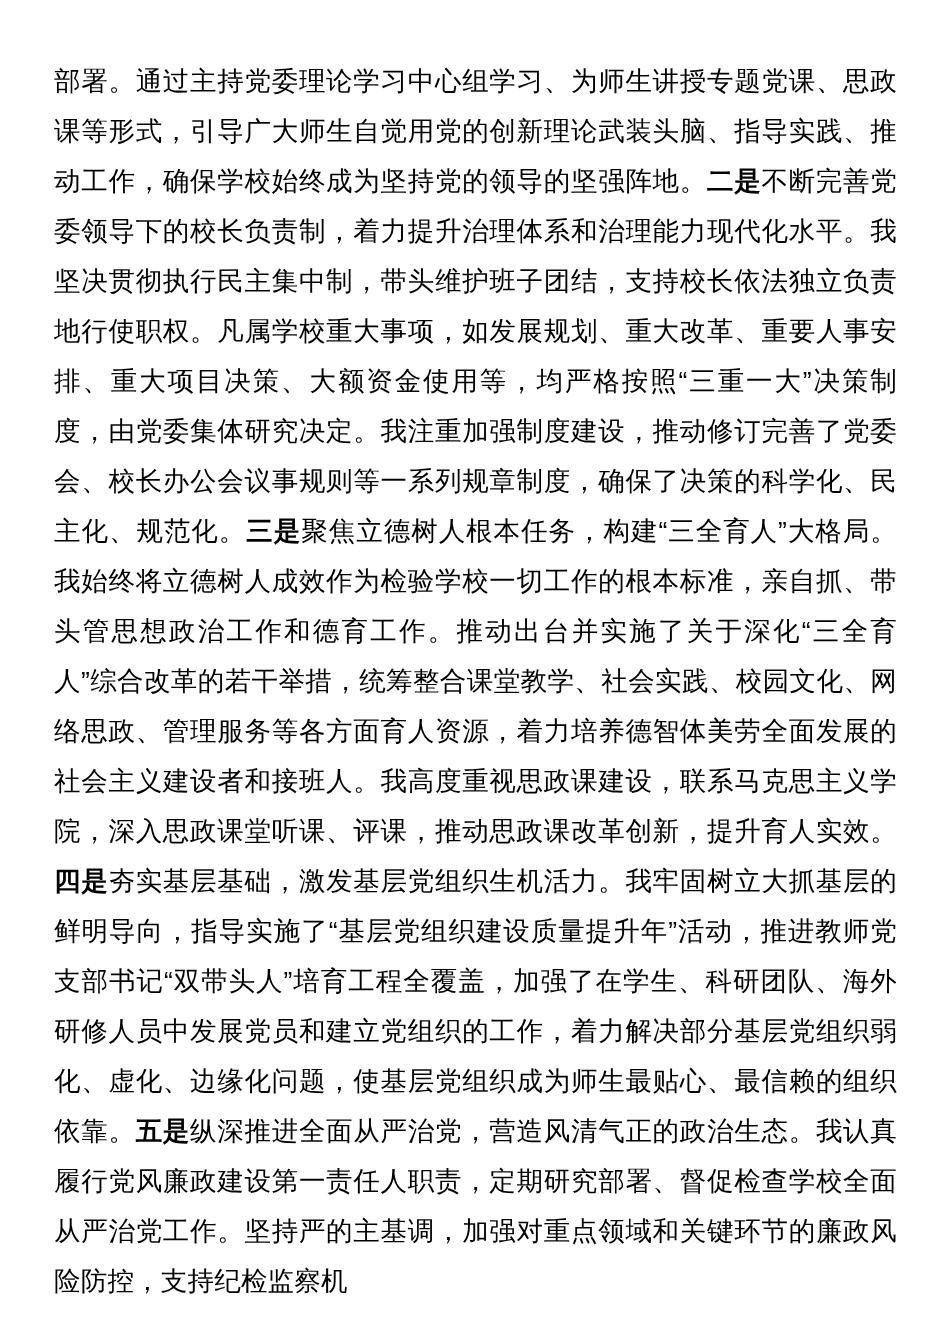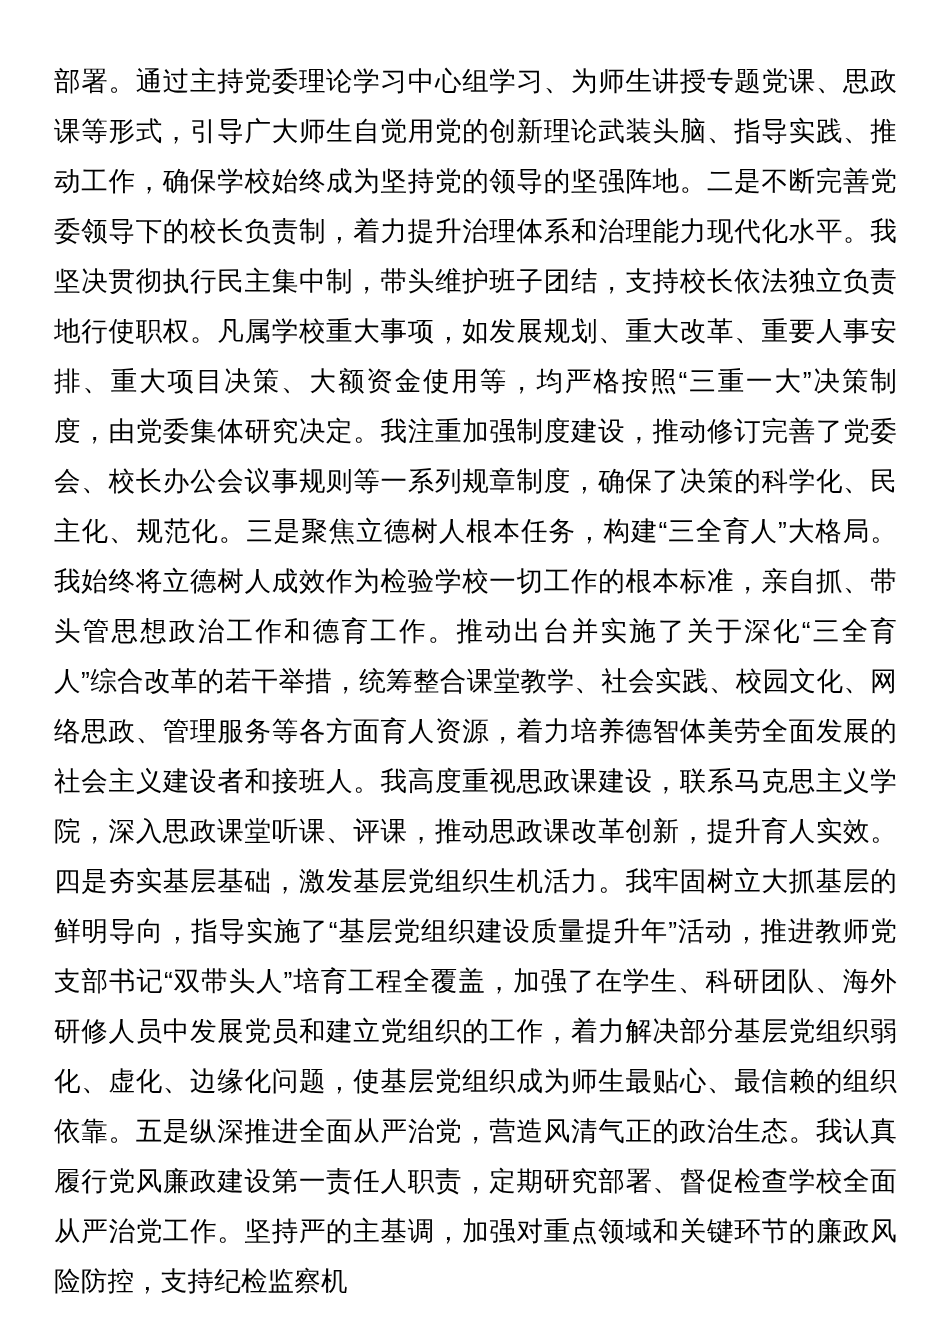--- a/index.html
+++ b/index.html
@@ -28,21 +28,21 @@
     color: #000000;
     text-align: justify;
     text-justify: inter-ideograph;
     letter-spacing: 0.2px;
     margin: 0;
     word-break: break-all;
     white-space: normal;
   }
   .paragraph b,
   .enum-marker {
-    font-weight: normal;
+    font-weight: bold;
   }
 </style>
 </head>
 <body>
 
 <div class="page">
   <div class="doc-body">
     <p class="paragraph"><span>部署。通过主持党委理论学习中心组学习、为师生讲授专题党课、思政课等形式，引导广大师生自觉用党的创新理论武装头脑、指导实践、推动工作，确保学校始终成为坚持党的领导的坚强阵地。</span><b class="enum-marker">二是</b><span>不断完善党委领导下的校长负责制，着力提升治理体系和治理能力现代化水平。我坚决贯彻执行民主集中制，带头维护班子团结，支持校长依法独立负责地行使职权。凡属学校重大事项，如发展规划、重大改革、重要人事安排、重大项目决策、大额资金使用等，均严格按照“三重一大”决策制度，由党委集体研究决定。我注重加强制度建设，推动修订完善了党委会、校长办公会议事规则等一系列规章制度，确保了决策的科学化、民主化、规范化。</span><b class="enum-marker">三是</b><span>聚焦立德树人根本任务，构建“三全育人”大格局。我始终将立德树人成效作为检验学校一切工作的根本标准，亲自抓、带头管思想政治工作和德育工作。推动出台并实施了关于深化“三全育人”综合改革的若干举措，统筹整合课堂教学、社会实践、校园文化、网络思政、管理服务等各方面育人资源，着力培养德智体美劳全面发展的社会主义建设者和接班人。我高度重视思政课建设，联系马克思主义学院，深入思政课堂听课、评课，推动思政课改革创新，提升育人实效。</span><b class="enum-marker">四是</b><span>夯实基层基础，激发基层党组织生机活力。我牢固树立大抓基层的鲜明导向，指导实施了“基层党组织建设质量提升年”活动，推进教师党支部书记“双带头人”培育工程全覆盖，加强了在学生、科研团队、海外研修人员中发展党员和建立党组织的工作，着力解决部分基层党组织弱化、虚化、边缘化问题，使基层党组织成为师生最贴心、最信赖的组织依靠。</span><b class="enum-marker">五是</b><span>纵深推进全面从严治党，营造风清气正的政治生态。我认真履行党风廉政建设第一责任人职责，定期研究部署、督促检查学校全面从严治党工作。坚持严的主基调，加强对重点领域和关键环节的廉政风险防控，支持纪检监察机</span></p>
   </div>
 </div>

